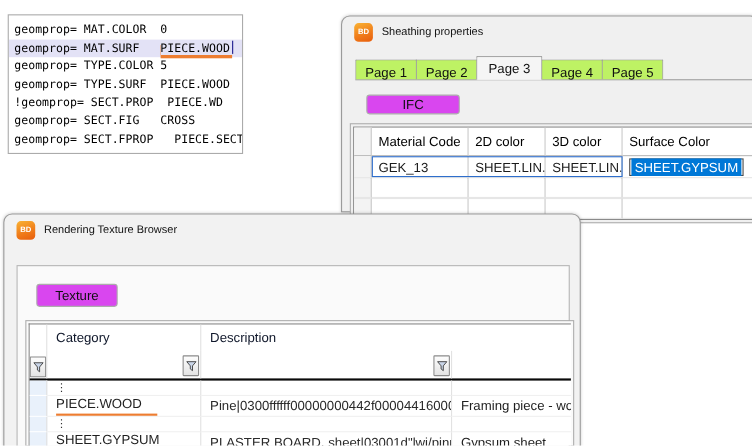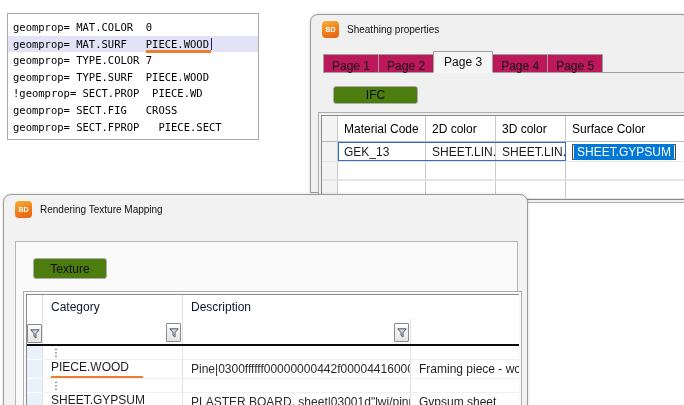--- a/index.html
+++ b/index.html
@@ -5,21 +5,21 @@
   * { margin:0; padding:0; box-sizing:border-box; }
   html,body { width:684px; height:405px; }
   body {
     position:relative; overflow:hidden; background:#ffffff;
     font-family:"Liberation Sans", sans-serif; color:#1b1b1b;
     -webkit-font-smoothing:antialiased;
   }
 
   
   .editor {
-    position:absolute; left:7px; top:13px; width:252px; height:127px;
+    position:absolute; left:7px; top:13px; width:214px; height:127px;
     background:#fff; border:1px solid #ABABAB;
     font-family:"DejaVu Sans Mono", monospace; font-size:10.5px;
     padding-top:5px; overflow:hidden;
   }
   .ed-line { white-space:pre; height:16.6px; line-height:16.6px; padding-left:5px; color:#000; }
   .ed-line.hl { background:#E3E2F6; }
   .ed-mark { box-shadow:0 3px 0 0 #ED7D31; padding-right:2px; }
   .caret { display:inline-block; width:1px; height:12px; background:#1b1b8f; vertical-align:-2px; }
 
   
@@ -34,29 +34,29 @@
     background:linear-gradient(160deg,#F9B233 0%,#F07E1B 55%,#E85D0C 100%);
     color:#fff; font-size:7px; font-weight:bold; display:flex; align-items:center; justify-content:center;
   }
   .win-title { font-size:10px; color:#101010; }
 
   
   #sheathing { left:310px; top:14px; width:380px; height:179px; }
   .tabs { position:absolute; left:12px; top:36px; right:0; height:22px; display:flex; align-items:flex-end; border-bottom:1px solid #9F9F9F; }
   .tab {
     height:18px; line-height:17px; padding:3px 8px; font-size:12px;
-    background:#be185d; border:1px solid #9F9F9F; border-bottom:none;
+    background:#bef264; border:1px solid #9F9F9F; border-bottom:none;
     margin-right:-1px; border-radius:1px 1px 0 0; color:#111;
   }
   .tab.active {
     height:22px; line-height:21px; background:#F5F5F5; position:relative; z-index:2;
     margin-bottom:-1px; border-bottom:1px solid #F5F5F5; padding:0 10px;margin-top:39px;
   }
   .btn {
-    position:absolute; background:#4d7c0f; border:1px solid #ACACAC; border-radius:3px;
+    position:absolute; background:#d946ef; border:1px solid #ACACAC; border-radius:3px;
     font-size:12px; color:#111; display:flex; align-items:center; justify-content:center;
   }
   #ifc-btn { left:22px; top:71px; width:85px; height:18px; }
   .sh-table {
     position:absolute; left:10px; top:100px; width:380px;
     background:#fff; border:1px solid #8A8A8A;
     box-shadow:0 0 0 2px #F0F0F0, 0 0 0 3px #ADADAD;
   }
   .sh-row { display:flex; }
   .sh-cell { border-right:1px solid #C9C9C9; padding-left:6px; display:flex; align-items:center; font-size:12px; overflow:hidden; white-space:nowrap; }
@@ -100,21 +100,21 @@
   .dots { font-size:10px; color:#333; line-height:8px; letter-spacing:0; }
   .cat-underline { display:inline-block; border-bottom:3px solid #ED7D31; padding:1px 14px 2px 0; }
   .matl-text { color:#2a2a2a; }
 </style>
 </head>
 <body>
 
 <div class="editor">
   <div class="ed-line"><span>geomprop= MAT.COLOR  0</span></div>
   <div class="ed-line hl"><span>geomprop= MAT.SURF   </span><span class="ed-mark">PIECE.WOOD</span><span class="caret"></span></div>
-  <div class="ed-line"><span>geomprop= TYPE.COLOR 7</span></div>
+  <div class="ed-line"><span>geomprop= TYPE.COLOR 5</span></div>
   <div class="ed-line"><span>geomprop= TYPE.SURF  PIECE.WOOD</span></div>
   <div class="ed-line"><span>!geomprop= SECT.PROP  PIECE.WD</span></div>
   <div class="ed-line"><span>geomprop= SECT.FIG   CROSS</span></div>
   <div class="ed-line"><span>geomprop= SECT.FPROP   PIECE.SECT</span></div>
 </div>
 
 <div class="win" id="sheathing">
   <div class="titlebar">
     <div class="bd-logo">BD</div>
     <div class="win-title">Sheathing properties</div>
@@ -159,21 +159,21 @@
       <div class="sh-cell c-2d"></div>
       <div class="sh-cell c-3d"></div>
       <div class="sh-cell c-surf"></div>
     </div>
   </div>
 </div>
 
 <div class="win" id="rendering">
   <div class="titlebar">
     <div class="bd-logo">BD</div>
-    <div class="win-title">Rendering Texture Mapping</div>
+    <div class="win-title">Rendering Texture Browser</div>
   </div>
   <div class="rt-panel">
     <div class="btn" id="browser-btn">Texture</div>
 
     <div class="rt-table">
       <div class="rt-row rt-head">
         <div class="rt-cell r-rowhdr"></div>
         <div class="rt-cell r-cat">Category</div>
         <div class="rt-cell r-desc">Description</div>
       </div>

